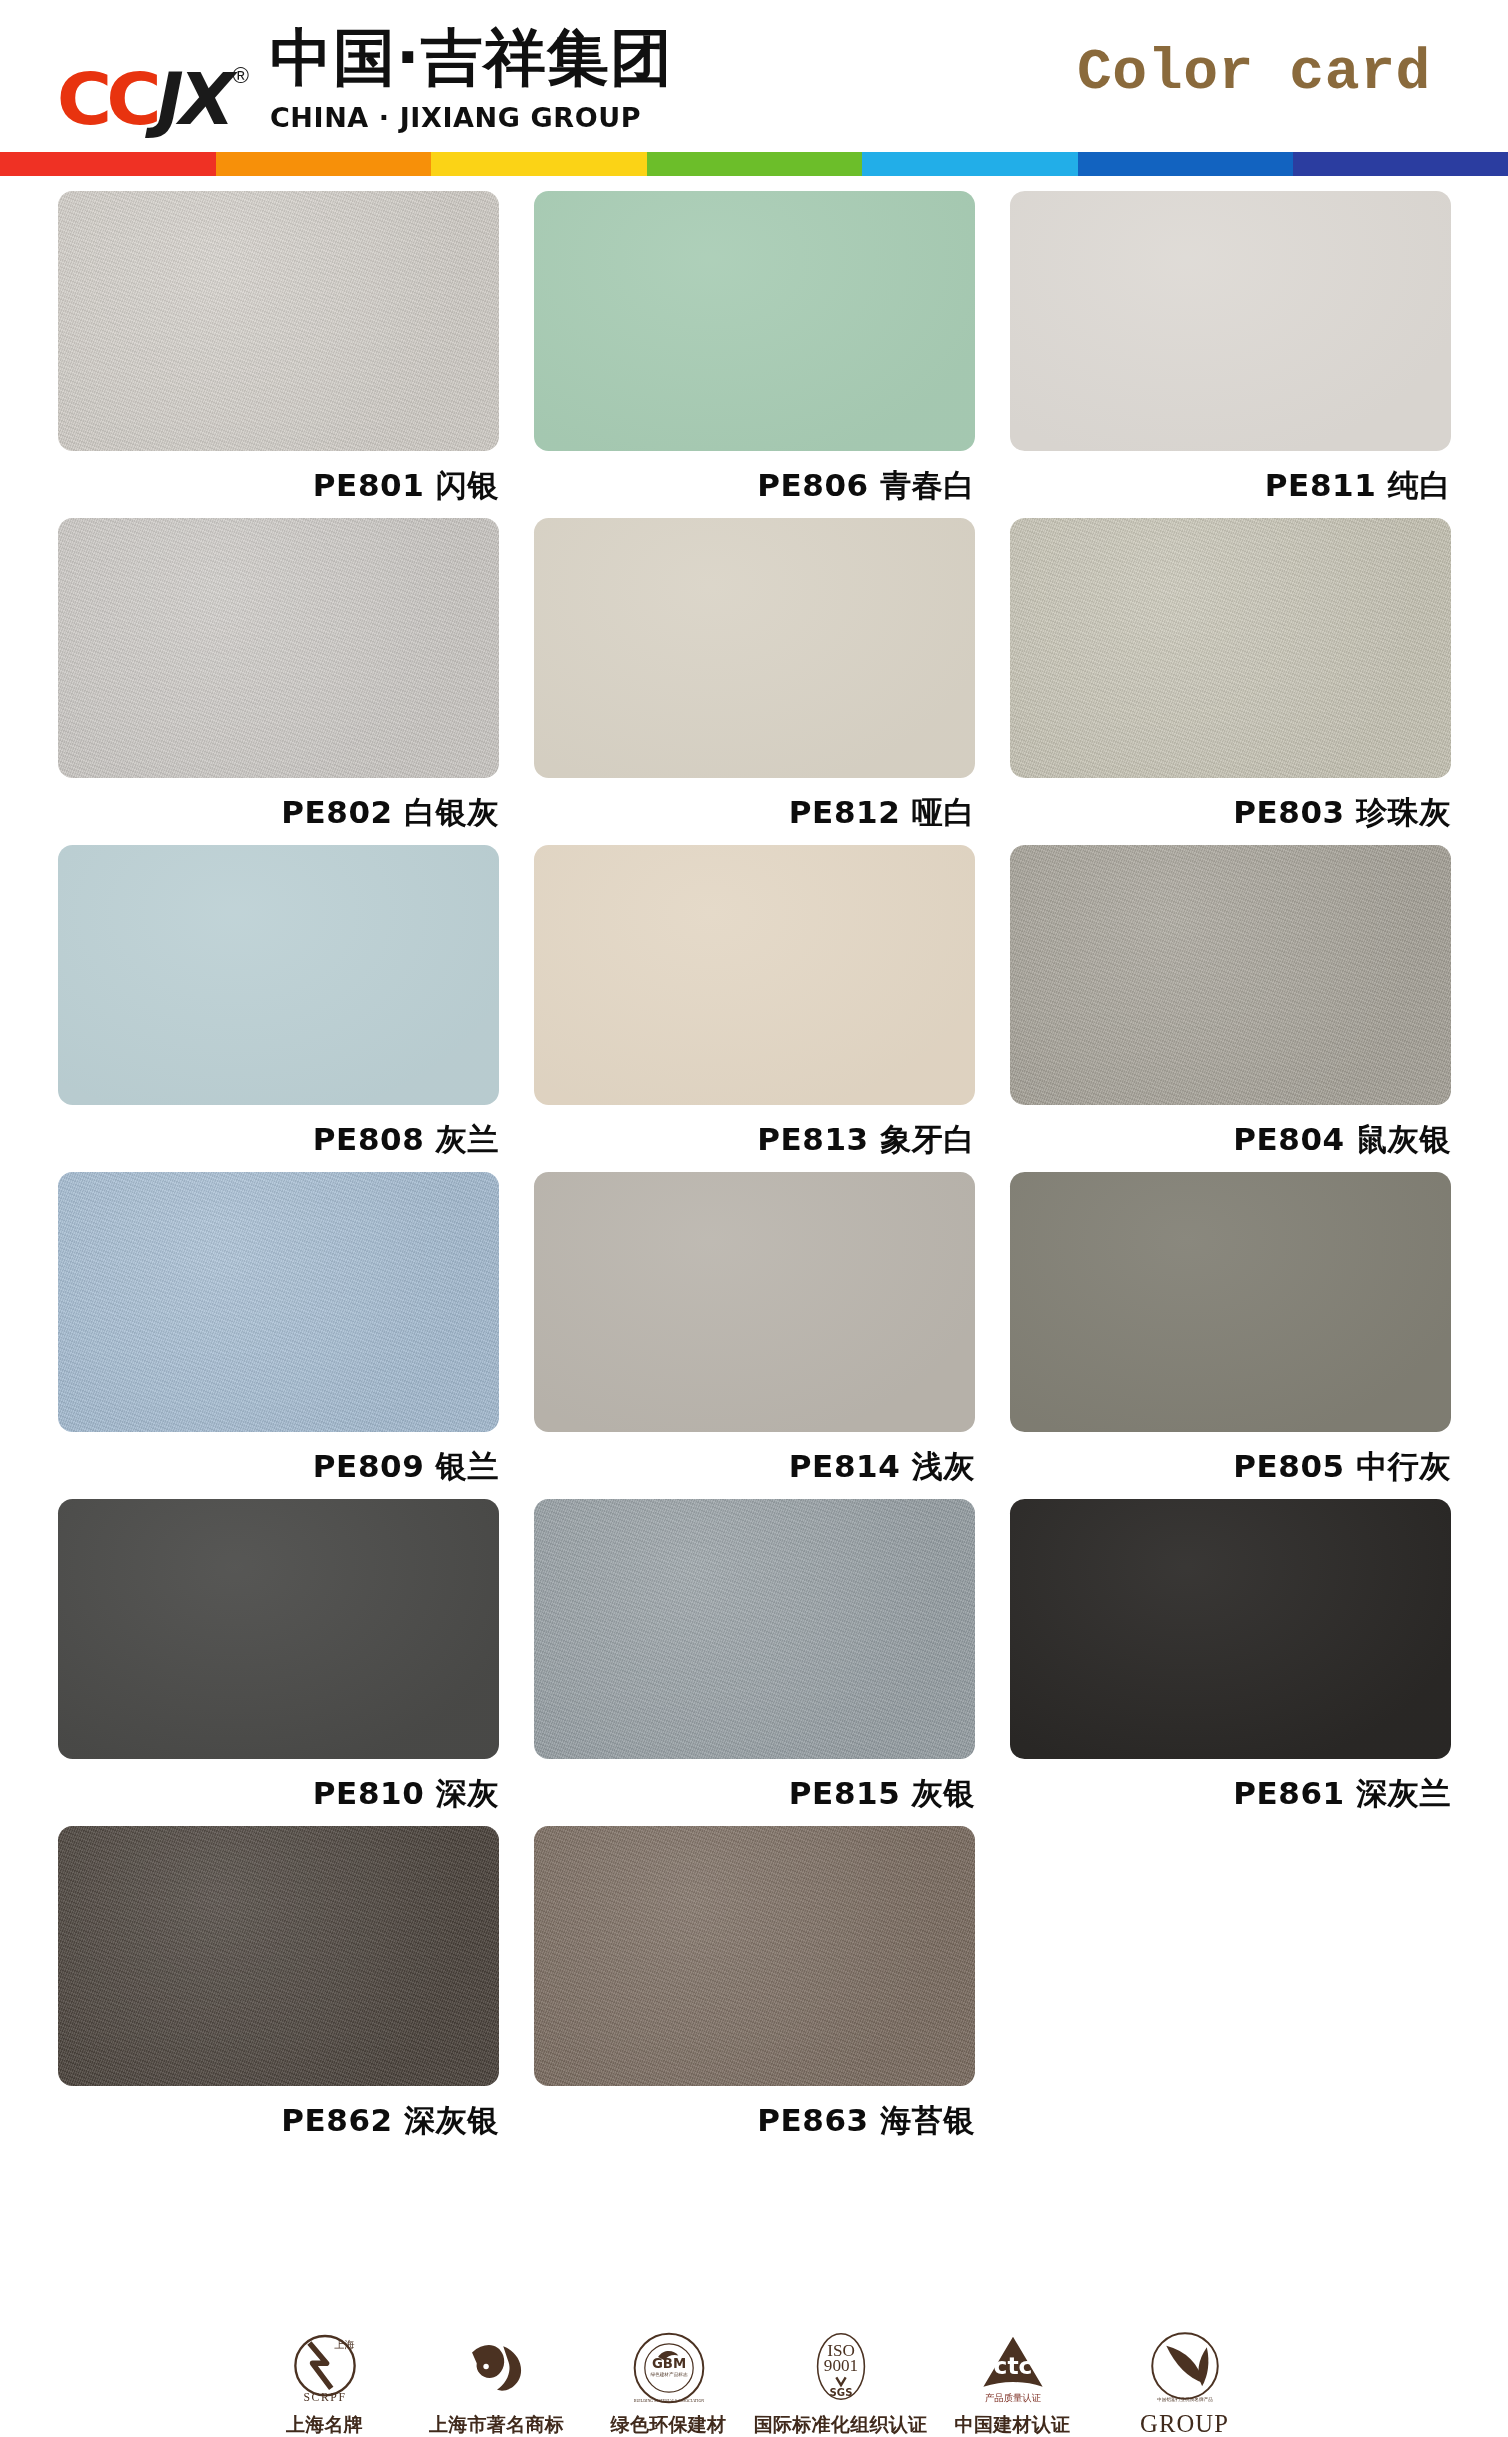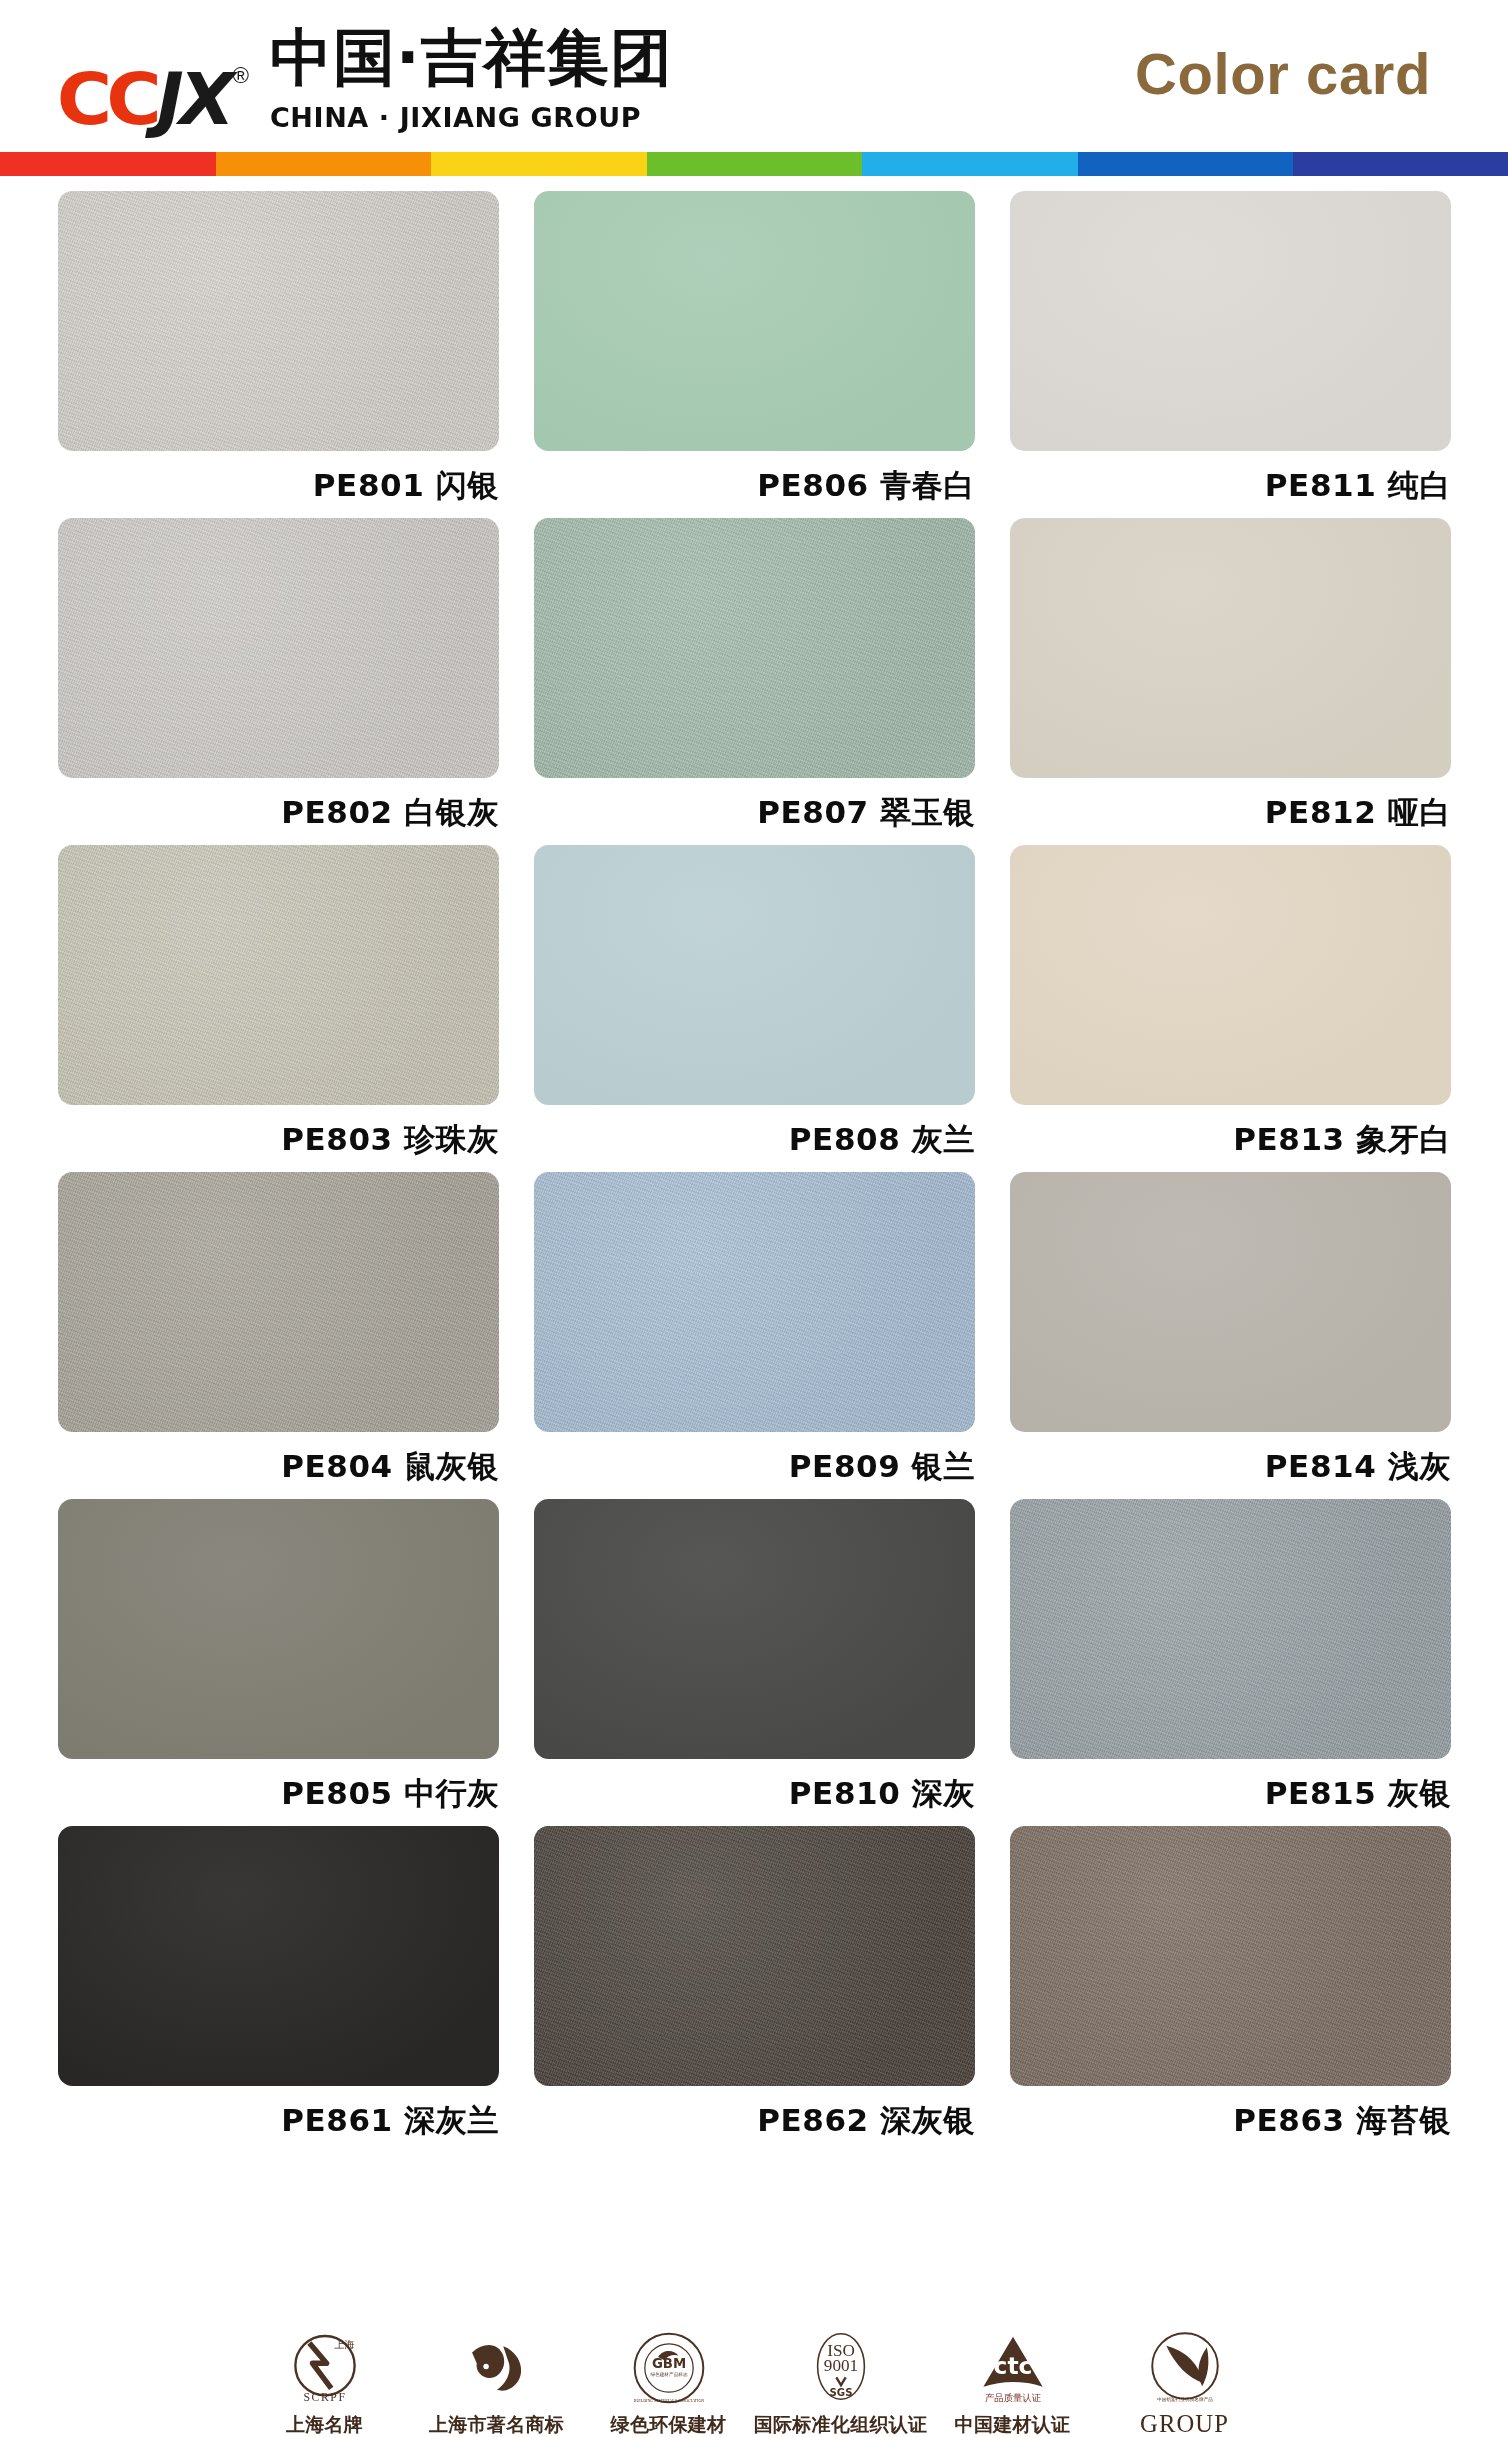--- a/index.html
+++ b/index.html
@@ -86,21 +86,21 @@
     font-family: "DejaVu Sans", sans-serif;
   }
   .header-title {
     position: absolute;
     right: 78px;
     top: 40px;
     font-size: 58px;
     font-weight: bold;
     color: #8a6a3c;
     letter-spacing: 0.6px;
-    font-family: Liberation Sans, sans-serif;
+    font-family: Liberation Mono, monospace;
     margin-left: 21px;
   }
 
   
   .rainbow {
     display: flex;
     height: 23.5px;
     width: 100%;
   }
   .rainbow span { flex: 1 1 0; display: block; height: 100%; }
@@ -239,26 +239,20 @@
       </div>
       <div class="caption">PE811 纯白</div>
     </div>
     <div class="cell">
       <div class="swatch metallic" style="background: rgb(208, 205, 201);">
         <div class="sheen"></div>
       </div>
       <div class="caption">PE802 白银灰</div>
     </div>
     <div class="cell">
-      <div class="swatch metallic" style="background: rgb(165, 189, 174);">
-        <div class="sheen"></div>
-      </div>
-      <div class="caption">PE807 翠玉银</div>
-    </div>
-    <div class="cell">
       <div class="swatch smooth" style="background: rgb(217, 211, 198);">
         <div class="sheen"></div>
       </div>
       <div class="caption">PE812 哑白</div>
     </div>
     <div class="cell">
       <div class="swatch metallic" style="background: rgb(203, 200, 185);">
         <div class="sheen"></div>
       </div>
       <div class="caption">PE803 珍珠灰</div>

